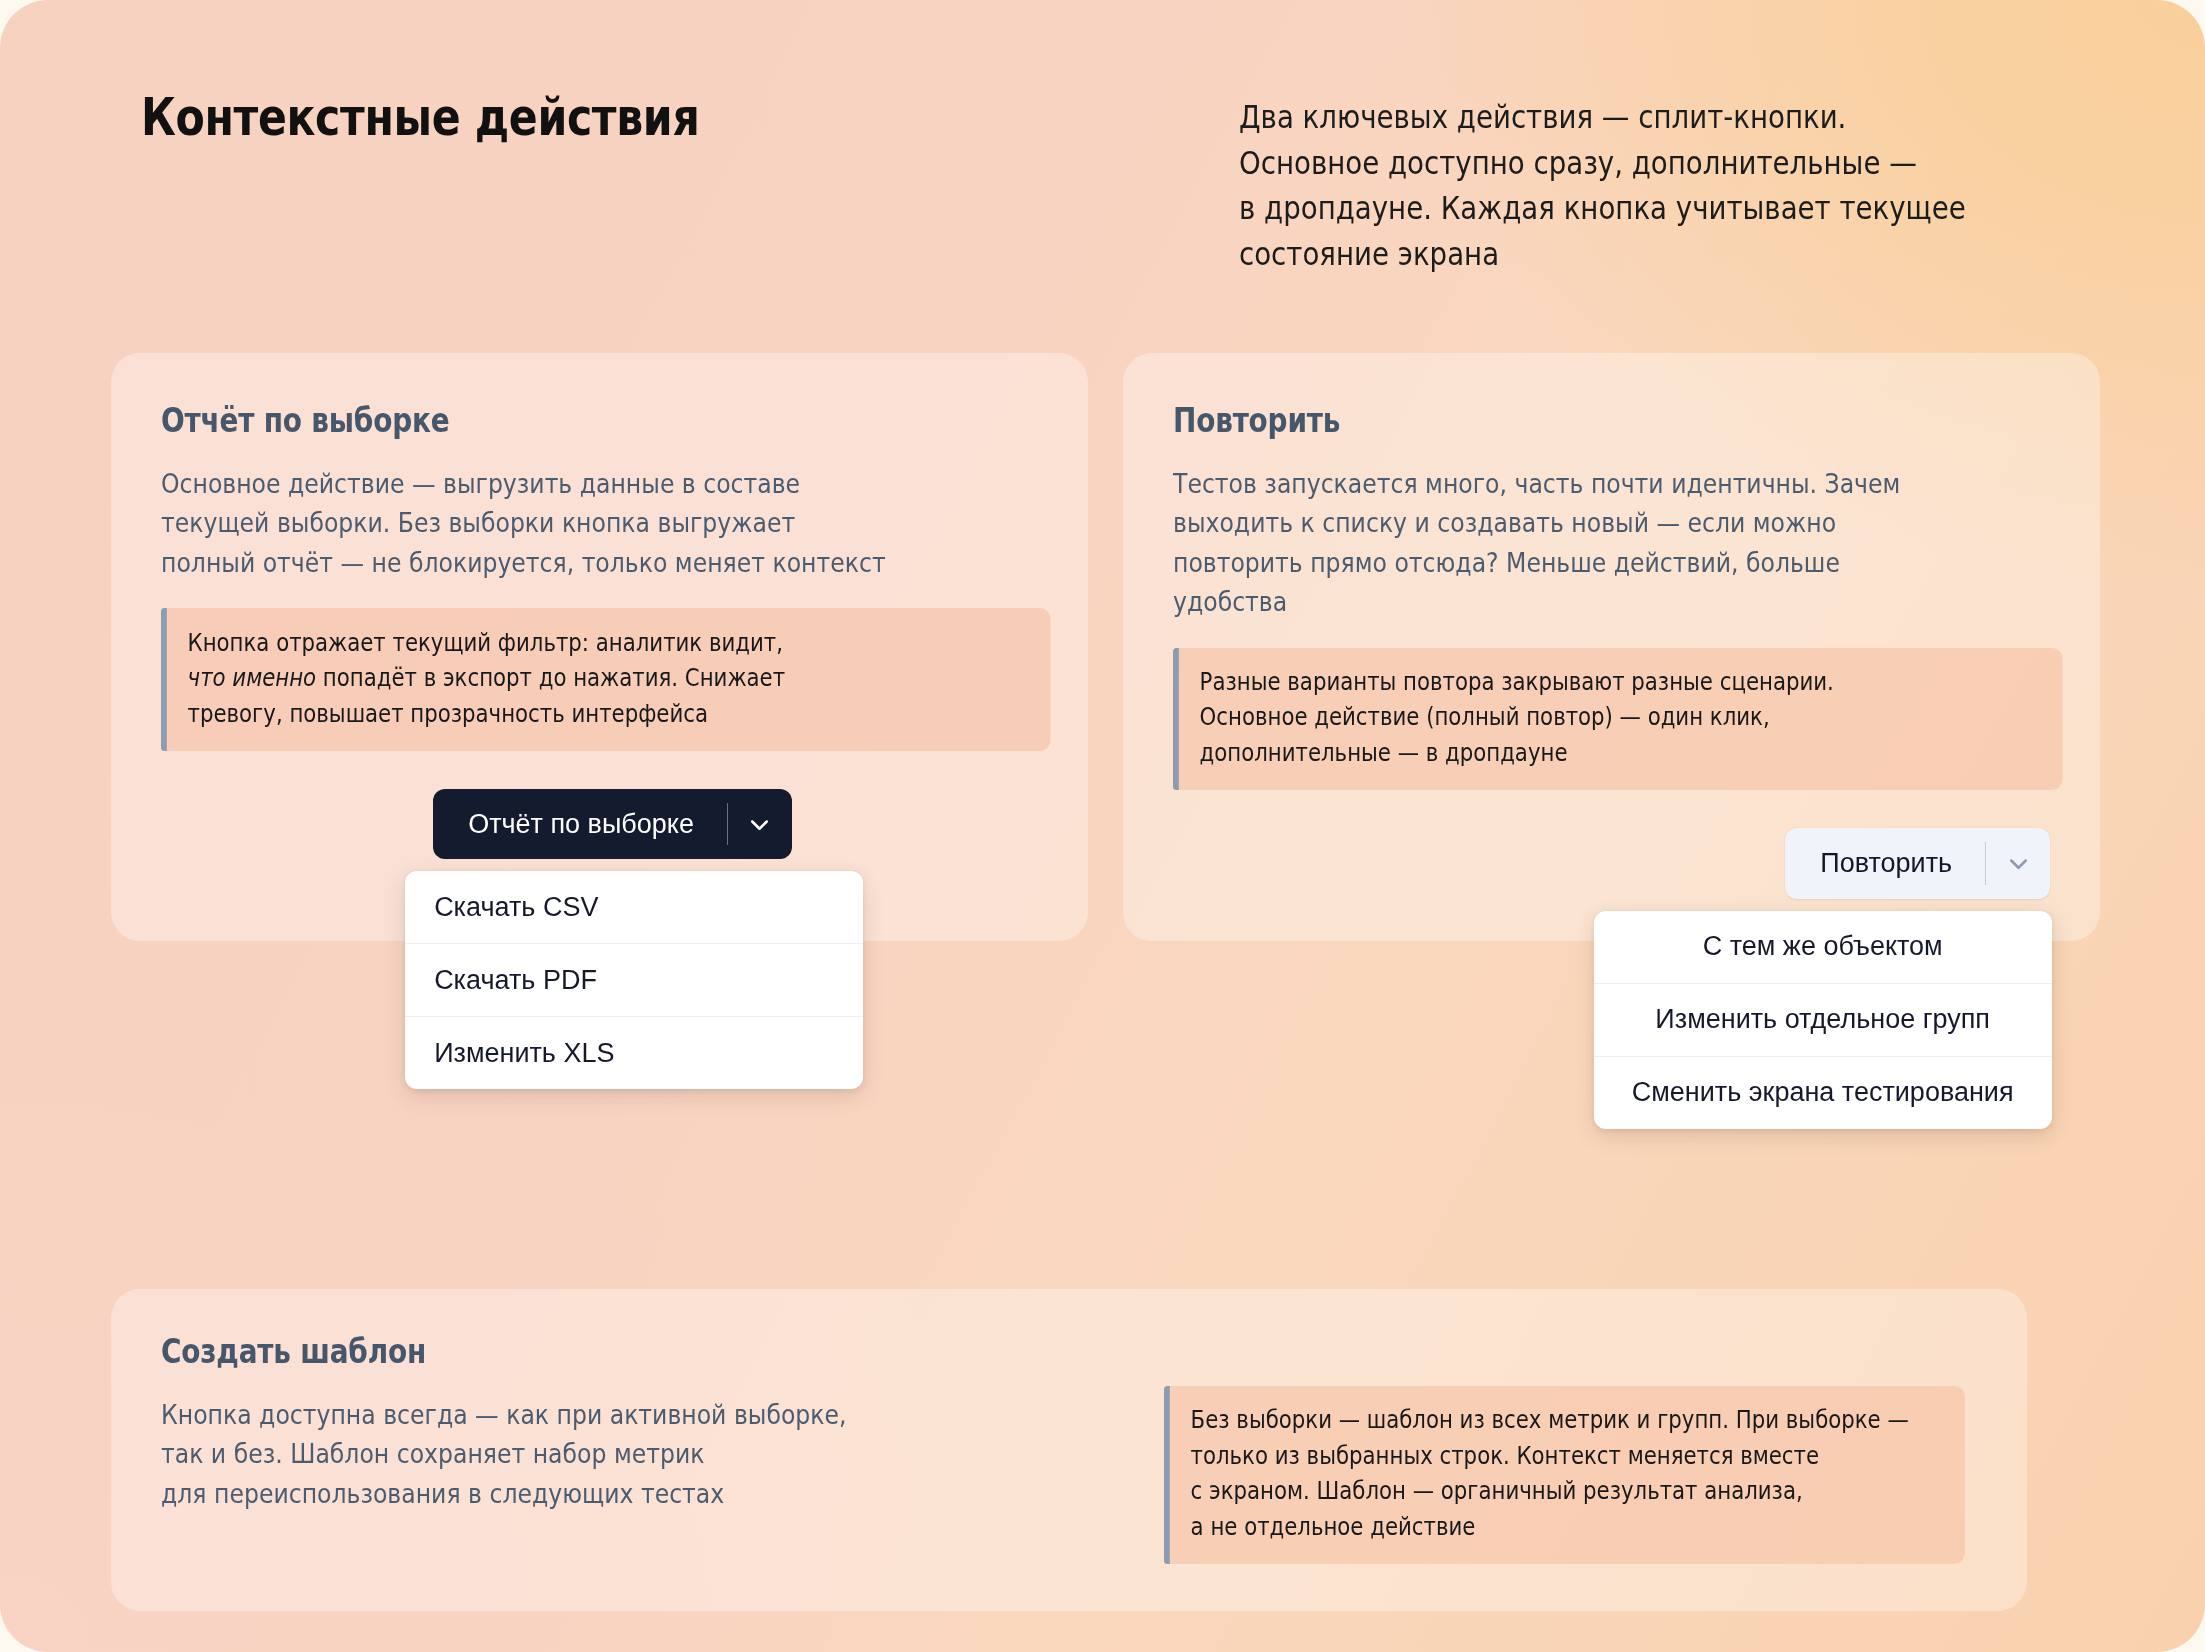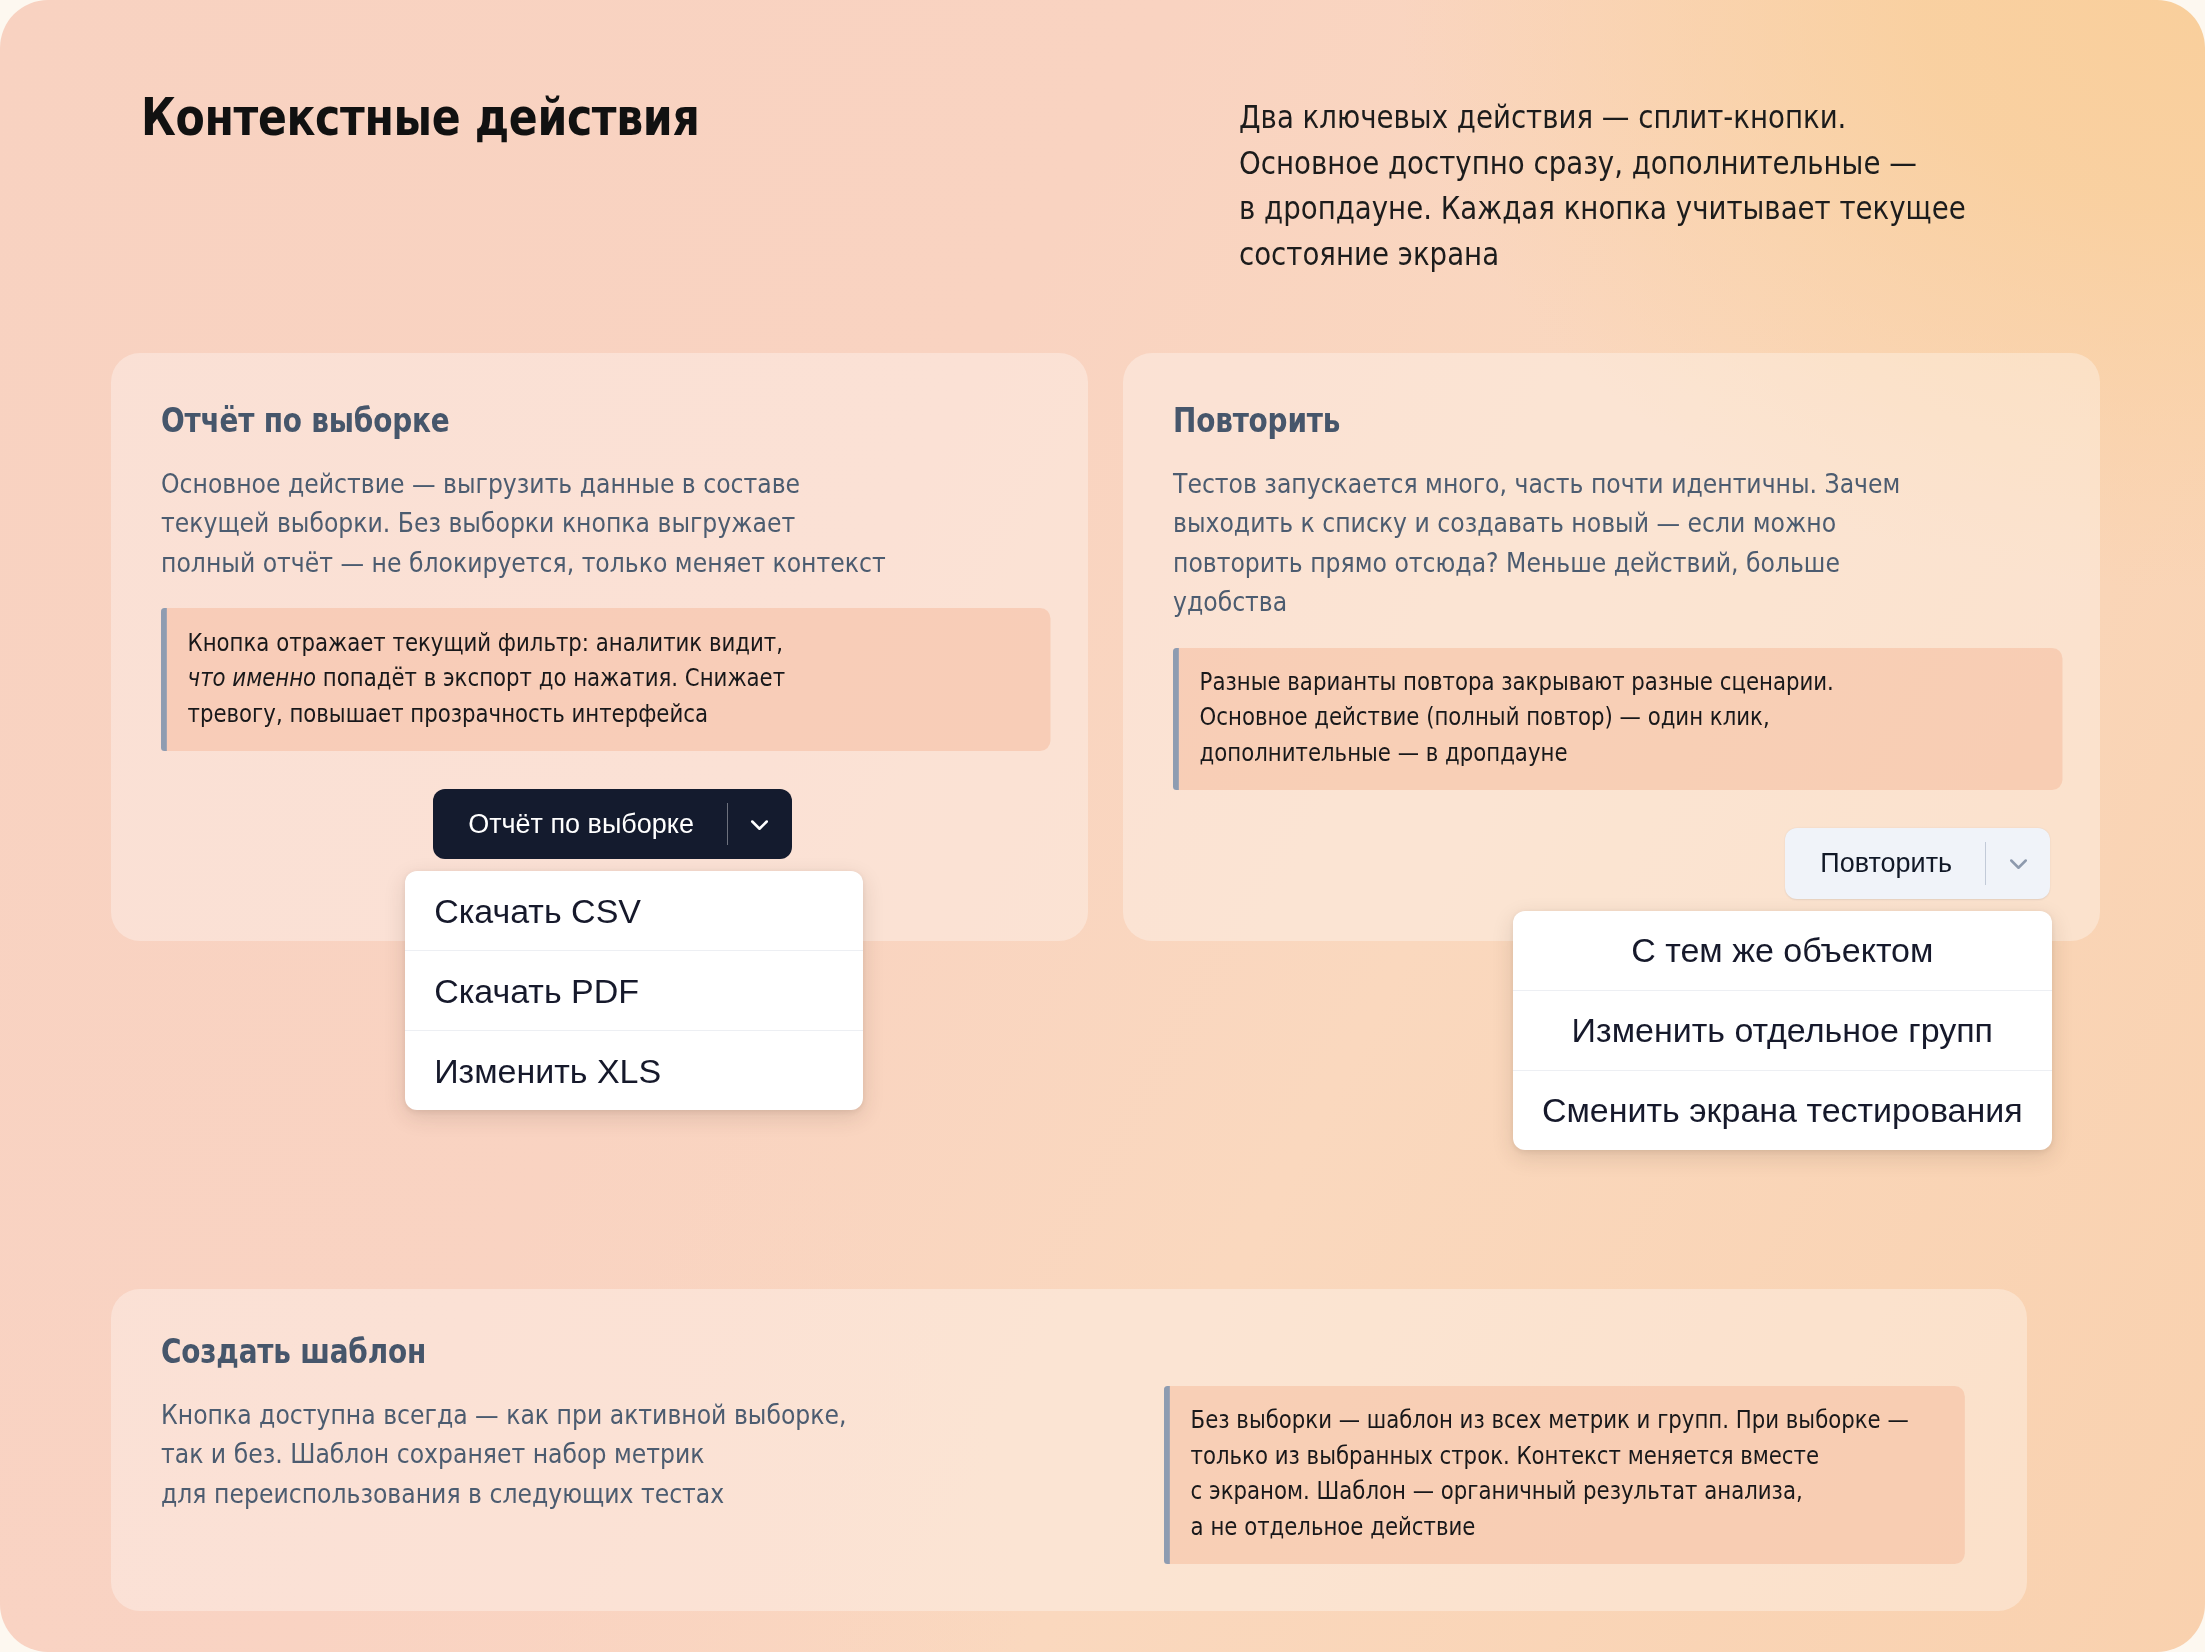--- a/index.html
+++ b/index.html
@@ -188,21 +188,21 @@
     border-radius: 12px;
     box-shadow: 0 7px 22.5px rgba(60,40,30,0.14), 0 1.7px 5.2px rgba(60,40,30,0.08);
     overflow: hidden;
     min-width: 458px;
     z-index: 2;
   }
   .dropdown.anchor-left  { left: -28px; }
   .dropdown.anchor-right { right: -1.7px; left: auto; text-align: center; }
   .dropdown-item {
     padding: 22.5px 29px;
-    font-size: 34px;
+    font-size: 27px;
     line-height: 1;
     color: #16192B;
     white-space: nowrap;
     border-top: 0.9px solid #EDEFF3;
     cursor: pointer;
   }
   .dropdown-item:first-child { border-top: none; }
 
   
   .bottom-left  { flex: 0 0 1003px; }

